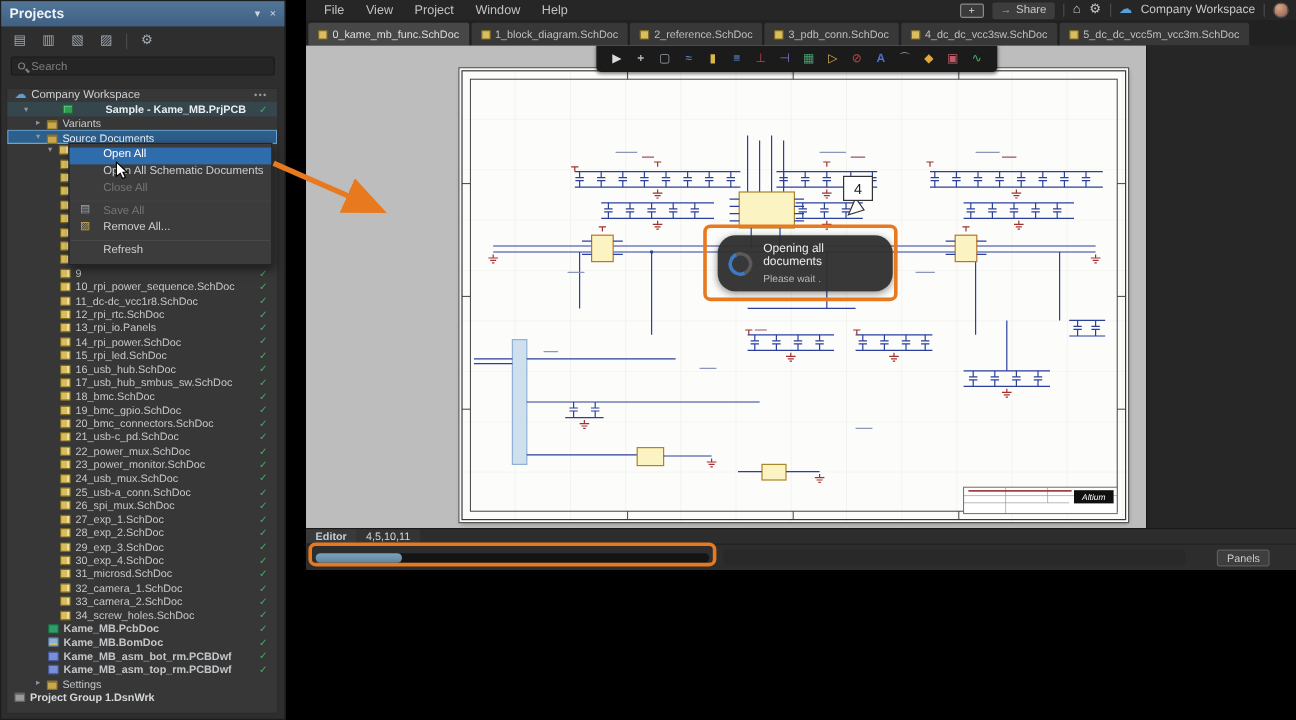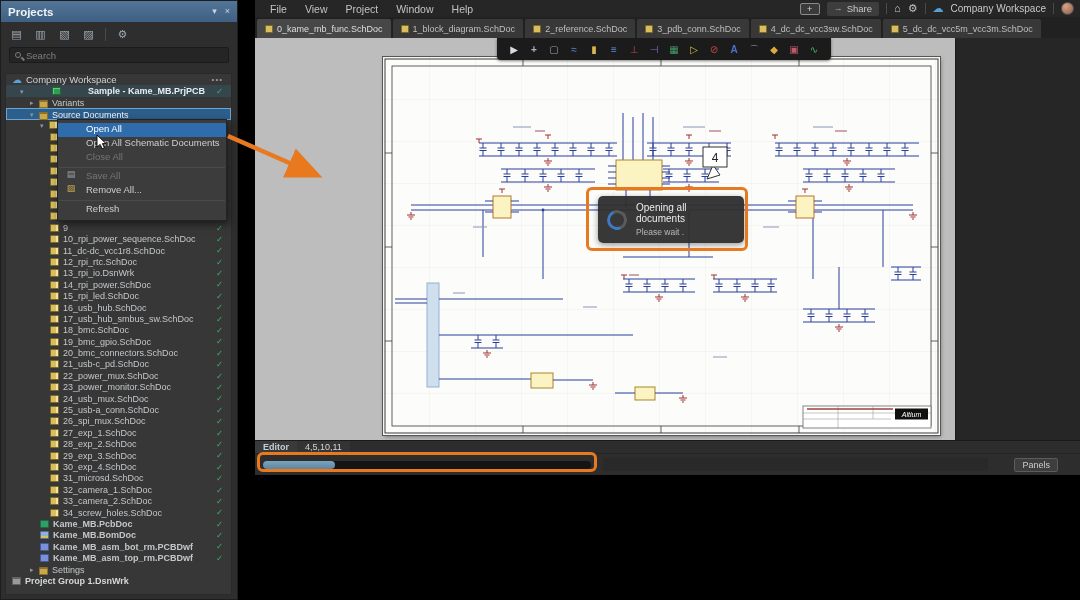--- a/index.html
+++ b/index.html
@@ -79,21 +79,21 @@
   .tab-ico{width:8px;height:8px;background:#d9bd5e;border:1px solid #7d6a24;border-radius:1px;flex:none;}
 
   .canvas{position:absolute;left:0;top:38px;width:700px;height:402px;background:#bdbdbd;overflow:hidden;}
   .right-dock{position:absolute;left:700px;top:38px;width:125px;height:402px;background:#262626;border-left:1px solid #1c1c1c;}
   .sheet{position:absolute;left:128px;top:19px;width:557px;height:378px;background:#fcfcfa;box-shadow:0 0 0 1px #565656,1px 2px 4px rgba(0,0,0,.35);}
   .sheet svg{display:block;width:557px;height:378px;}
 
   .active-bar{position:absolute;left:242px;top:0;height:22px;background:#1b1b1b;border-radius:0 0 4px 4px;display:flex;align-items:center;gap:4px;padding:0 9px;box-shadow:0 1px 3px rgba(0,0,0,.5);z-index:20;}
   .ab-icon{width:16px;height:15px;font-size:10px;line-height:15px;text-align:center;}
 
-  .toast{position:absolute;left:343px;top:158px;width:146px;height:47px;background:rgba(48,48,48,.96);border-radius:5px;display:flex;align-items:center;padding:6px 9px;z-index:30;box-shadow:0 2px 6px rgba(0,0,0,.4);}
+  .toast{position:absolute;left:343px;top:158px;width:146px;height:47px;background:rgba(48,48,48,.96);border-radius:15px;display:flex;align-items:center;padding:6px 9px;z-index:30;box-shadow:0 2px 6px rgba(0,0,0,.4);}
   .spinner{width:20px;height:20px;border-radius:50%;border:3px solid #5a5a5a;border-left-color:#3e79c4;border-bottom-color:#3e79c4;flex:none;margin-right:9px;transform:rotate(20deg);}
   .toast-title{font-size:10px;color:#ececec;margin-bottom:3px;}
   .toast-sub{font-size:8.5px;color:#b8b8b8;}
 
   .anno-box{position:absolute;border:3px solid #e8791e;border-radius:6px;z-index:40;pointer-events:none;}
   .anno-toast{left:331px;top:149px;width:162px;height:64px;}
   .anno-progress{left:2px;top:452px;width:340px;height:20px;}
 
   .statusbar{position:absolute;left:0;top:440px;width:100%;height:13px;background:#2d2d2d;border-top:1px solid #1a1a1a;display:flex;align-items:stretch;}
   .sb-chip{display:flex;align-items:center;padding:0 8px;font-size:9px;}
@@ -233,21 +233,21 @@
           </div>
           <div class="trow" data-level="4" data-icon="sheet" data-check="true">
 
             <span class="ticon"></span>
             <span class="tlabel">12_rpi_rtc.SchDoc</span>
             <span class="tcheck">✓</span>
           </div>
           <div class="trow" data-level="4" data-icon="sheet" data-check="true">
 
             <span class="ticon"></span>
-            <span class="tlabel">13_rpi_io.DsnWrk</span>
+            <span class="tlabel">13_rpi_io.Panels</span>
             <span class="tcheck">✓</span>
           </div>
           <div class="trow" data-level="4" data-icon="sheet" data-check="true">
 
             <span class="ticon"></span>
             <span class="tlabel">14_rpi_power.SchDoc</span>
             <span class="tcheck">✓</span>
           </div>
           <div class="trow" data-level="4" data-icon="sheet" data-check="true">
 

